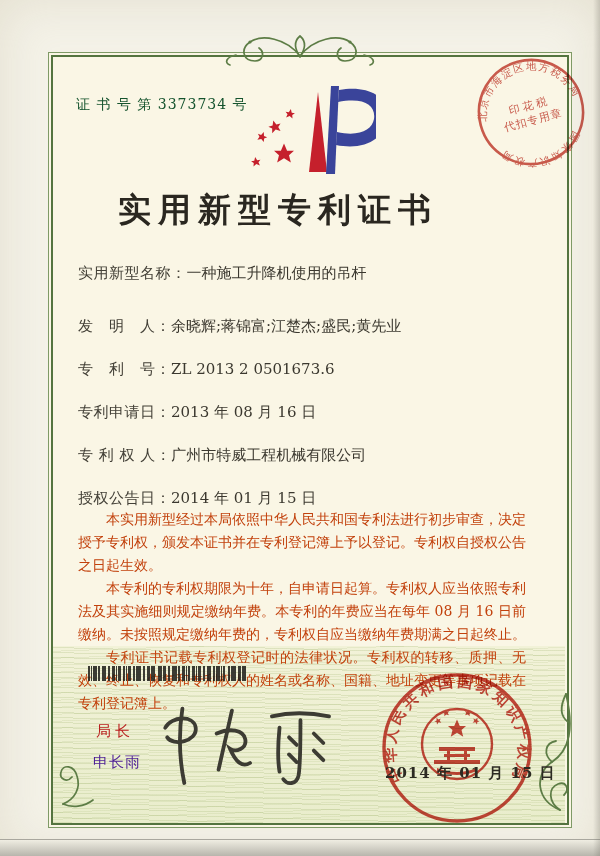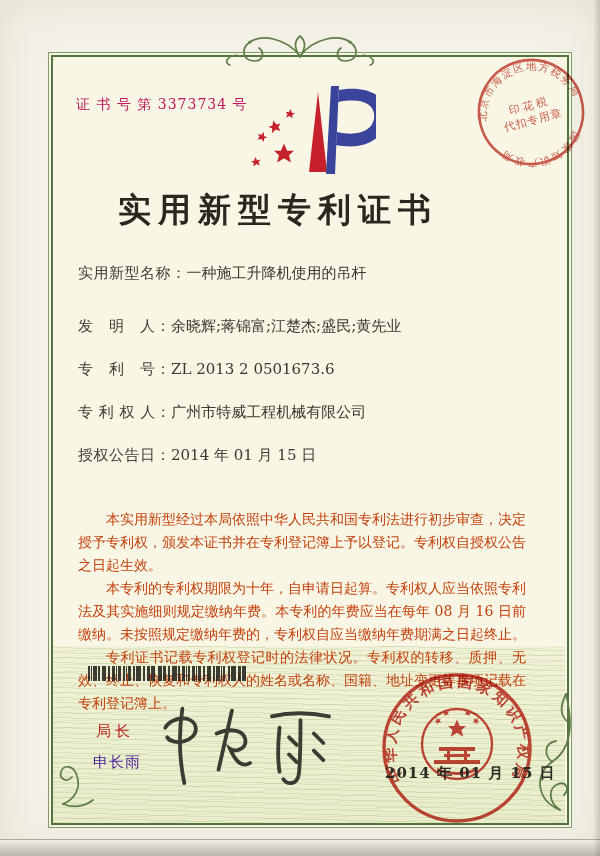--- a/index.html
+++ b/index.html
@@ -14,21 +14,21 @@
   .frame{position:absolute;left:48px;top:52px;width:522px;height:774px;
         border:1px solid #7f9a66;background:#faf6e5;z-index:1;}
   .frame-inner{position:absolute;inset:2px;border:2px solid #54743f;}
 
   .band{position:absolute;left:53px;top:646px;width:512px;height:177px;z-index:2;
         background:
           repeating-linear-gradient(1.5deg, rgba(140,165,85,.20) 0 1px, rgba(0,0,0,0) 1px 5px),
           repeating-linear-gradient(-2deg, rgba(140,165,85,.13) 0 1px, rgba(0,0,0,0) 1px 7px),
           linear-gradient(#f2f2d8,#e9edcc);}
 
-  .cert-no{position:absolute;left:76px;top:96px;z-index:3;font-size:14px;letter-spacing:1px;color:#be185d;}
+  .cert-no{position:absolute;left:76px;top:96px;z-index:3;font-size:14px;letter-spacing:1px;color:#14532d;}
   .logo{position:absolute;left:226px;top:74px;z-index:3;}
   .ornament{position:absolute;left:214px;top:30px;z-index:3;}
   .title{position:absolute;left:0;top:188px;width:556px;z-index:3;text-align:center;
          font-size:33px;font-weight:600;letter-spacing:7px;color:#2a2720;}
 
   .fields{position:absolute;left:78px;top:264px;width:450px;z-index:3;font-size:15px;}
   .frow{height:22px;margin-bottom:21px;white-space:nowrap;}
   .frow:first-child{margin-bottom:31px;}
   .flabel{letter-spacing:.5px;color:#434037;}
   .fvalue{color:#3b382f;}
@@ -124,20 +124,23 @@
 
   <div class="fields">
     <div class="frow">
       <span class="flabel">实用新型名称：</span><span class="fvalue">一种施工升降机使用的吊杆</span>
     </div>
     <div class="frow">
       <span class="flabel">发　明　人：</span><span class="fvalue">余晓辉;蒋锦富;江楚杰;盛民;黄先业</span>
     </div>
     <div class="frow">
       <span class="flabel">专　利　号：</span><span class="fvalue">ZL 2013 2 0501673.6</span>
+    </div>
+    <div class="frow">
+      <span class="flabel">专利申请日：</span><span class="fvalue">2013 年 08 月 16 日</span>
     </div>
     <div class="frow">
       <span class="flabel">专 利 权 人：</span><span class="fvalue">广州市特威工程机械有限公司</span>
     </div>
     <div class="frow">
       <span class="flabel">授权公告日：</span><span class="fvalue">2014 年 01 月 15 日</span>
     </div>
   </div>
 
   <div class="bodytext">

